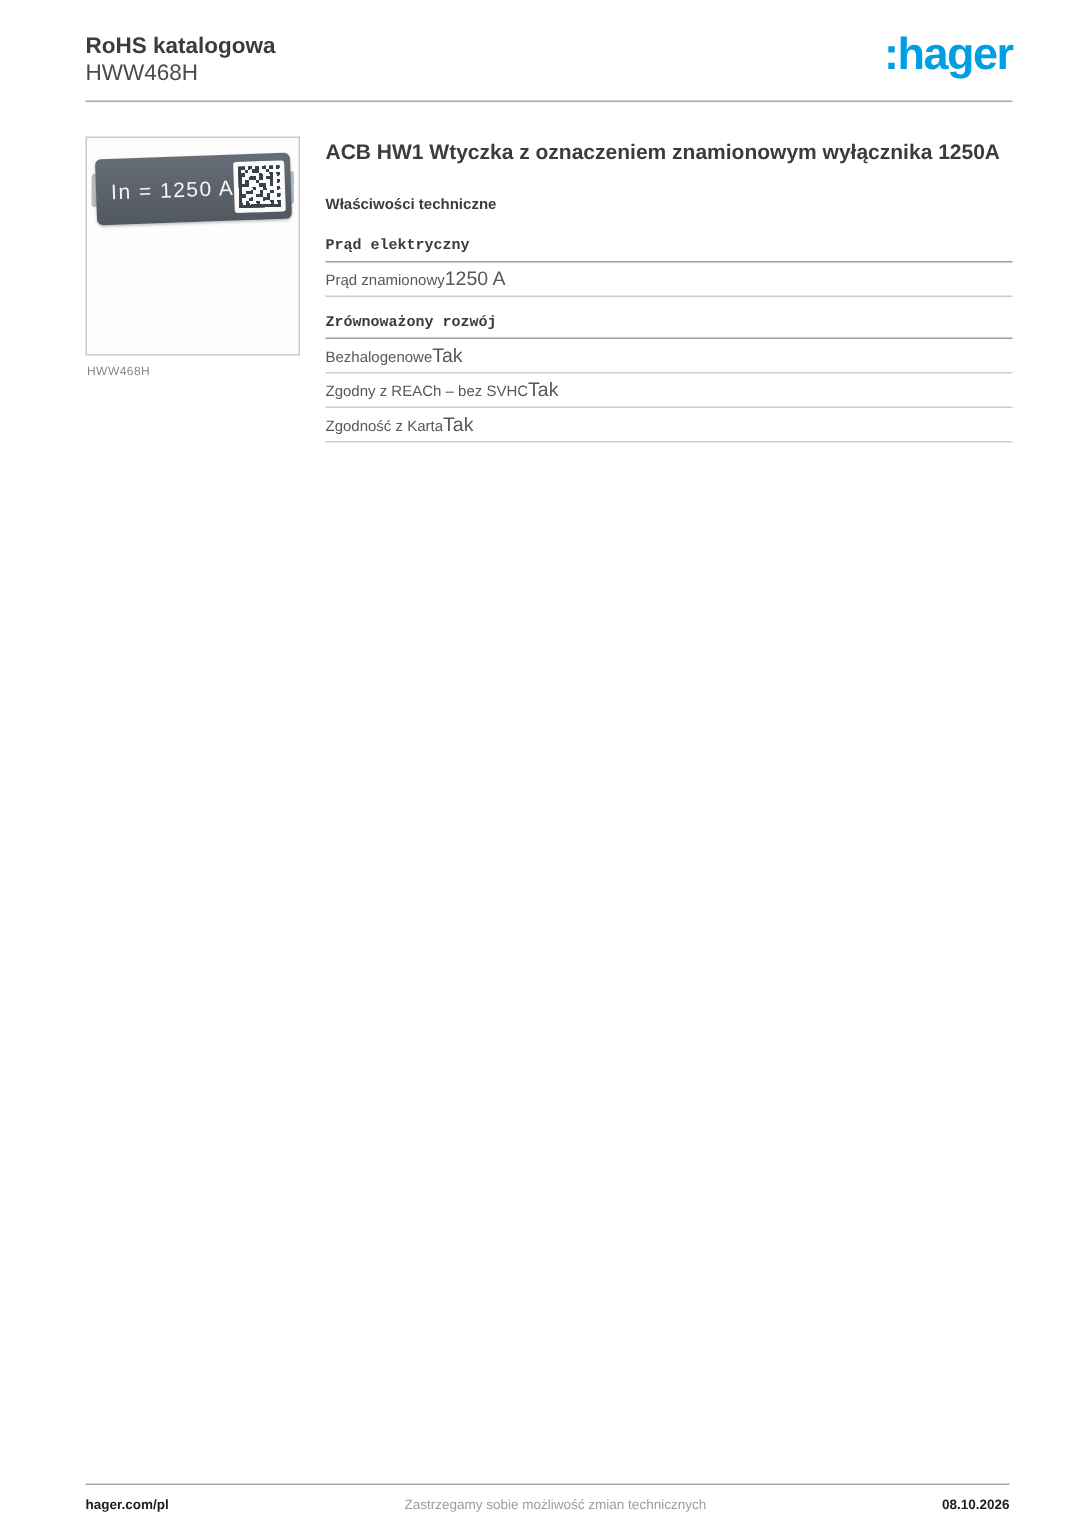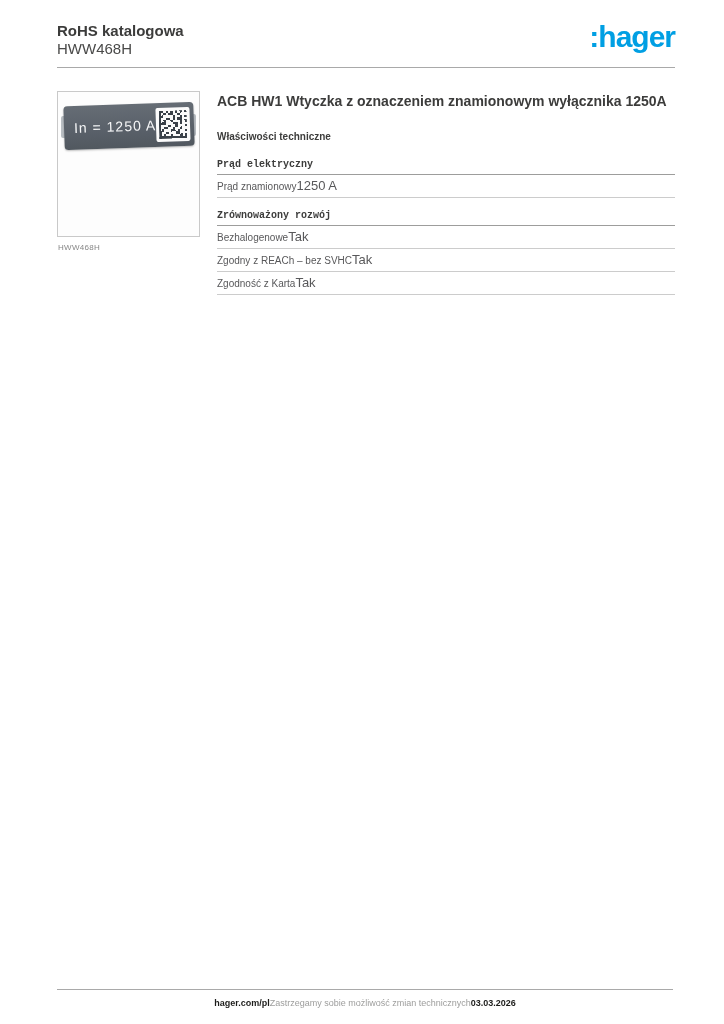--- a/index.html
+++ b/index.html
@@ -70,21 +70,21 @@
     display:flex; align-items:baseline;
     padding:3px 0 4px 0; border-bottom:1px solid #cccccc;
   }
   .spec-label { font-size:10px; color:#58585a; }
   .spec-value { font-size:13px; color:#58585a; text-align:right; }
 
   
   .footer {
     position:absolute; left:57px; top:989px; width:616px;
     border-top:1px solid #a9a9a9; padding-top:8px;
-    display:flex; justify-content:center; align-items:baseline;
+    display:flex; justify-content:space-between; align-items:baseline;
   }
   .footer-site { font-size:9px; font-weight:700; color:#1d1d1b; }
   .footer-note { font-size:9px; color:#9d9d9c; }
   .footer-date { font-size:9px; font-weight:700; color:#1d1d1b; }
 </style>
 </head>
 <body>
 
 <div class="page">
 
@@ -174,16 +174,16 @@
       <div class="spec-row">
         <span class="spec-label">Zgodność z Karta</span>
         <span class="spec-value">Tak</span>
       </div>
     </div>
   </div>
 
   <div class="footer">
     <span class="footer-site">hager.com/pl</span>
     <span class="footer-note">Zastrzegamy sobie możliwość zmian technicznych</span>
-    <span class="footer-date">03.03.2026</span>
+    <span class="footer-date">08.10.2026</span>
   </div>
 
 </div>
 
 </body></html>

